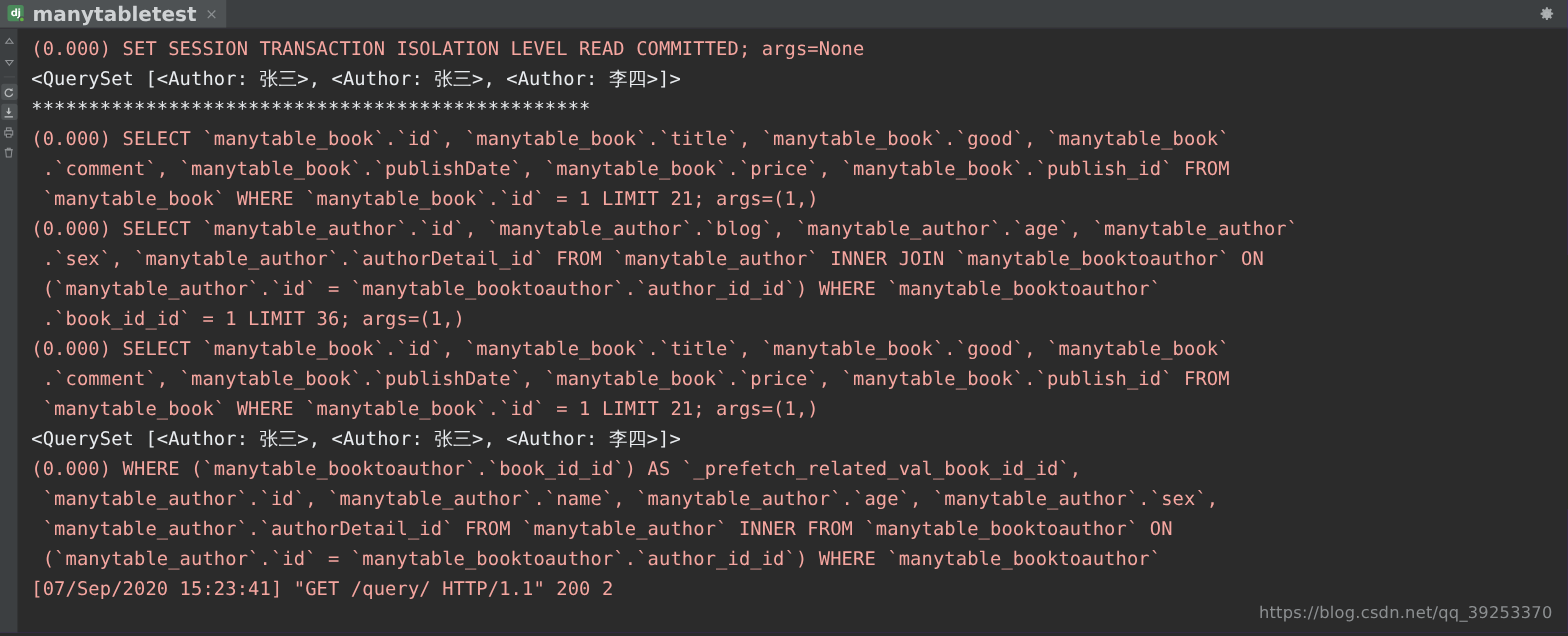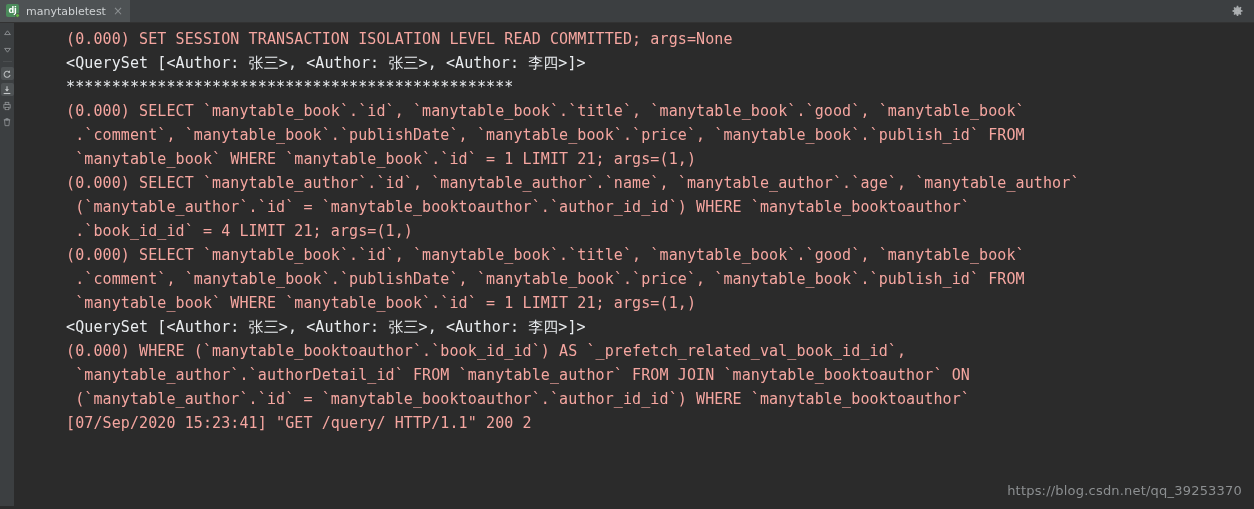--- a/index.html
+++ b/index.html
@@ -68,22 +68,23 @@
     left: 9px; top: 9px;
     width: 5px; height: 5px;
     background: #62b543;
     border-radius: 50%;
     border: 1px solid #4e5254;
     box-sizing: border-box;
   }
   .tab-label {
     color: #cfd2d4;
     font-family: "DejaVu Sans", "Liberation Sans", sans-serif;
-    font-size: 11px;
+    font-size: 16px;
     white-space: nowrap;
+    font-weight: bold;
   }
   .tab-close {
     color: #8b8f91;
     font-family: "DejaVu Sans", "Liberation Sans", sans-serif;
     font-size: 12px;
     line-height: 1;
     padding-left: 1px;
   }
   .tab-bar-filler { flex: 1 1 auto; }
   .settings-btn {
@@ -98,21 +99,20 @@
   }
   .gear svg { display: block; }
 
   
   .console-area {
     flex: 1 1 auto;
     display: flex;
     align-items: stretch;
     min-height: 0;
     background: #2b2b2b;
-    gap: 41px;
   }
 
   .side-toolbar {
     width: 15px;
     min-width: 15px;
     background: #3c3f41;
     border-right: 1px solid #2b2b2b;
     display: flex;
     flex-direction: column;
     align-items: center;
@@ -252,29 +252,31 @@
     </div>
 
     <div class="console">
       <div id="log-lines">
           <div class="log-line c-sql">(0.000) SET SESSION TRANSACTION ISOLATION LEVEL READ COMMITTED; args=None</div>
           <div class="log-line c-output">&lt;QuerySet [&lt;Author: 张三&gt;, &lt;Author: 张三&gt;, &lt;Author: 李四&gt;]&gt;</div>
           <div class="log-line c-sep">*************************************************</div>
           <div class="log-line c-sql">(0.000) SELECT `manytable_book`.`id`, `manytable_book`.`title`, `manytable_book`.`good`, `manytable_book`</div>
           <div class="log-line c-sql"> .`comment`, `manytable_book`.`publishDate`, `manytable_book`.`price`, `manytable_book`.`publish_id` FROM</div>
           <div class="log-line c-sql"> `manytable_book` WHERE `manytable_book`.`id` = 1 LIMIT 21; args=(1,)</div>
-          <div class="log-line c-sql">(0.000) SELECT `manytable_author`.`id`, `manytable_author`.`name`, `manytable_author`.`age`, `manytable_author`</div>
+          <div class="log-line c-sql">(0.000) SELECT `manytable_author`.`id`, `manytable_author`.`blog`, `manytable_author`.`age`, `manytable_author`</div>
+          <div class="log-line c-sql"> .`sex`, `manytable_author`.`authorDetail_id` FROM `manytable_author` INNER JOIN `manytable_booktoauthor` ON</div>
           <div class="log-line c-sql"> (`manytable_author`.`id` = `manytable_booktoauthor`.`author_id_id`) WHERE `manytable_booktoauthor`</div>
-          <div class="log-line c-sql"> .`book_id_id` = 4 LIMIT 21; args=(1,)</div>
+          <div class="log-line c-sql"> .`book_id_id` = 1 LIMIT 36; args=(1,)</div>
           <div class="log-line c-sql">(0.000) SELECT `manytable_book`.`id`, `manytable_book`.`title`, `manytable_book`.`good`, `manytable_book`</div>
           <div class="log-line c-sql"> .`comment`, `manytable_book`.`publishDate`, `manytable_book`.`price`, `manytable_book`.`publish_id` FROM</div>
           <div class="log-line c-sql"> `manytable_book` WHERE `manytable_book`.`id` = 1 LIMIT 21; args=(1,)</div>
           <div class="log-line c-output">&lt;QuerySet [&lt;Author: 张三&gt;, &lt;Author: 张三&gt;, &lt;Author: 李四&gt;]&gt;</div>
           <div class="log-line c-sql">(0.000) WHERE (`manytable_booktoauthor`.`book_id_id`) AS `_prefetch_related_val_book_id_id`,</div>
-          <div class="log-line c-sql"> `manytable_author`.`authorDetail_id` FROM `manytable_author` FROM JOIN `manytable_booktoauthor` ON</div>
+          <div class="log-line c-sql"> `manytable_author`.`id`, `manytable_author`.`name`, `manytable_author`.`age`, `manytable_author`.`sex`,</div>
+          <div class="log-line c-sql"> `manytable_author`.`authorDetail_id` FROM `manytable_author` INNER FROM `manytable_booktoauthor` ON</div>
           <div class="log-line c-sql"> (`manytable_author`.`id` = `manytable_booktoauthor`.`author_id_id`) WHERE `manytable_booktoauthor`</div>
           <div class="log-line c-sql">[07/Sep/2020 15:23:41] "GET /query/ HTTP/1.1" 200 2</div>
         </div>
 
       <div class="watermark">https://blog.csdn.net/qq_39253370</div>
     </div>
 
   </div>
 </div>
 

